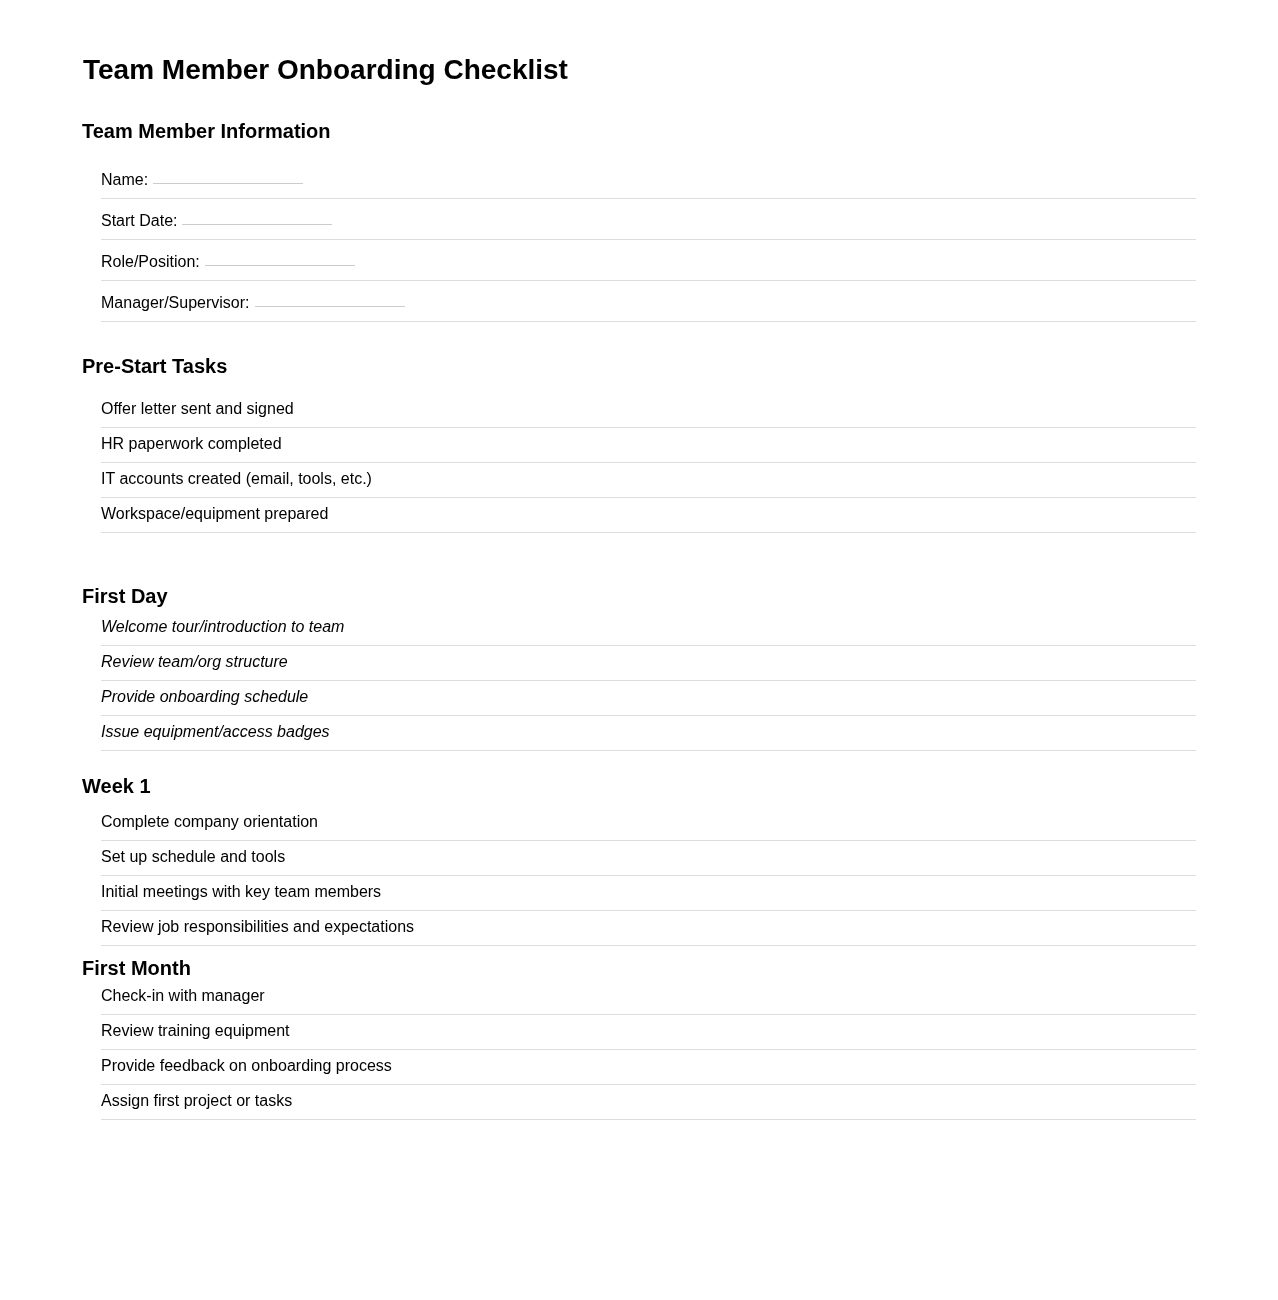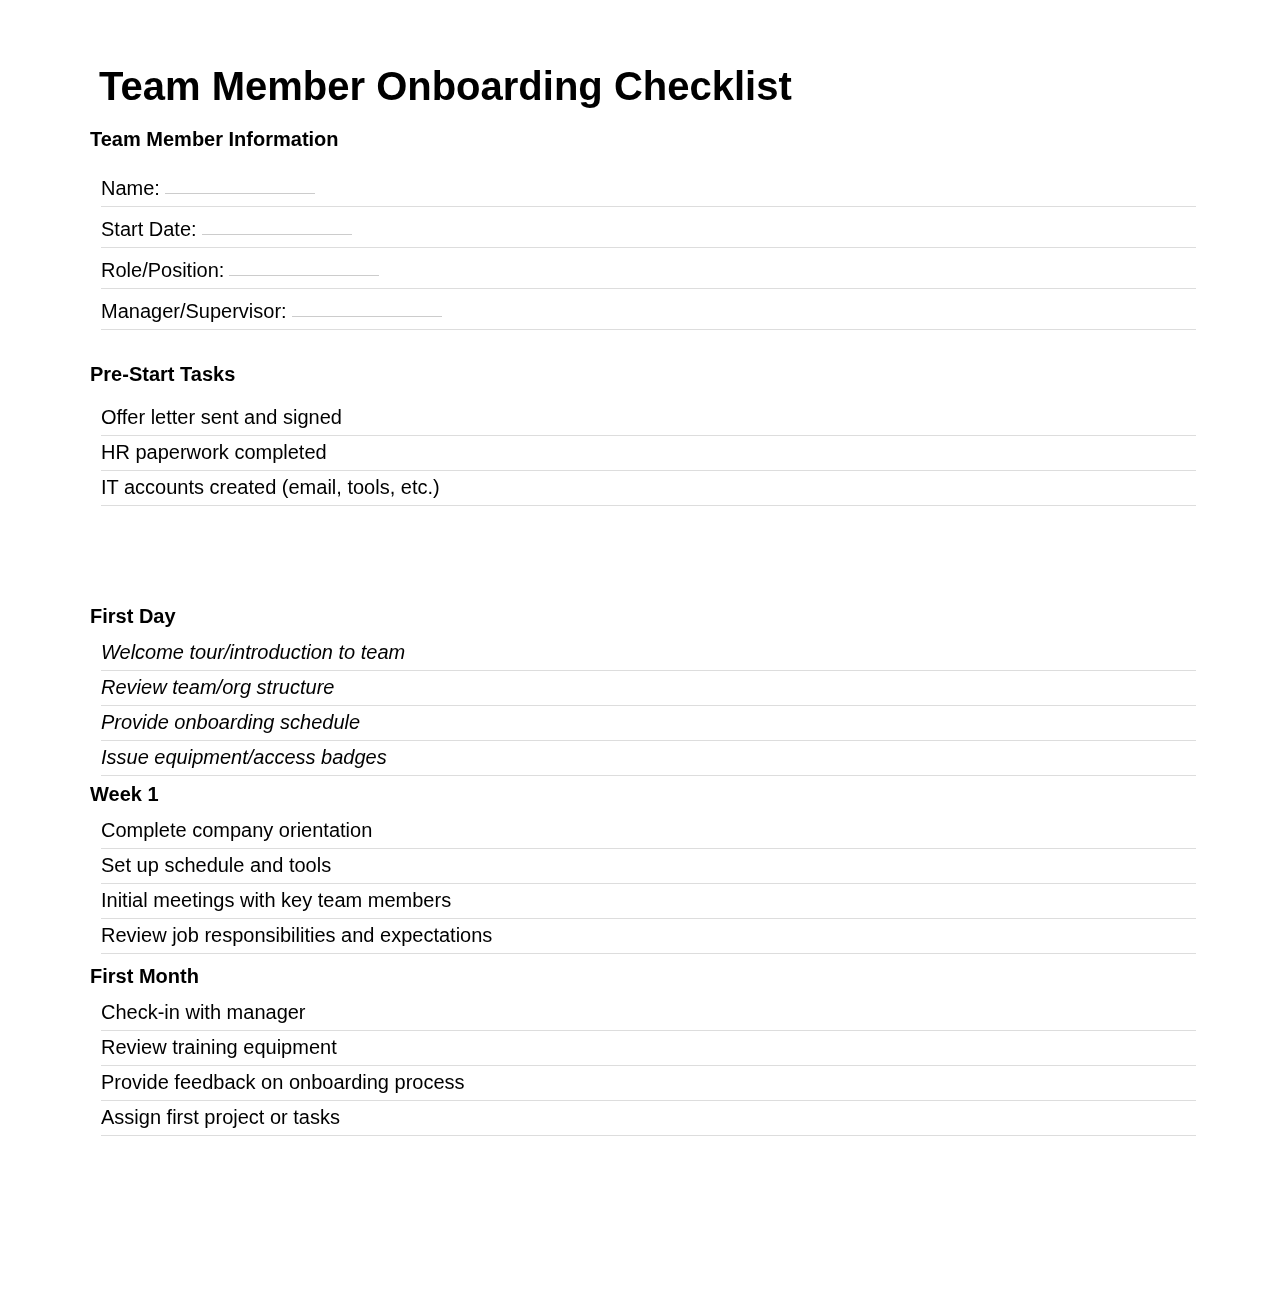--- a/index.html
+++ b/index.html
@@ -10,49 +10,49 @@
       color: #000000;
       position: relative;
     }
     .page {
       position: absolute;
       left: 82px;
       top: 0;
       width: 1114px;
     }
     h1 {
-      font-size: 40px;
+      font-size: 28px;
       font-weight: bold;
-      margin: 16px;
+      margin: 0;
       position: absolute;
       top: 50px;
       left: 1px;
       line-height: 40px;
       white-space: nowrap;
     }
     .section {
       position: absolute;
       left: 0;
       width: 1114px;
     }
     .section h2 {
       font-size: 20px;
       font-weight: bold;
-      margin: 8px;
+      margin: 0;
       line-height: 24px;
       height: 24px;
       white-space: nowrap;
     }
     ul.list {
       list-style: none;
       margin: 0;
       padding: 0 0 0 19px;
     }
     ul.list li {
-      font-size: 20px;
+      font-size: 16px;
       line-height: 18px;
       border-bottom: 1px solid #dddddd;
       box-sizing: border-box;
       white-space: nowrap;
     }
     ul.info li { height: 41px; padding-top: 13px; }
     ul.info li:first-child { height: 38px; padding-top: 10px; }
     ul.tasks li { height: 35px; padding-top: 7px; }
     .field-label { display: inline-block; vertical-align: baseline; }
     .field-line {
@@ -89,24 +89,25 @@
       </li>
     </ul>
   </div>
 
   <div class="section" style="top:354px;">
     <h2>Pre-Start Tasks</h2>
     <ul class="list tasks" style="margin-top:15px;">
       <li>Offer letter sent and signed</li>
       <li>HR paperwork completed</li>
       <li>IT accounts created (email, tools, etc.)</li>
+      <li>Workspace/equipment prepared</li>
     </ul>
   </div>
 
-  <div class="section" style="top:596px;">
+  <div class="section" style="top:584px;">
     <h2>First Day</h2>
     <ul class="list tasks" style="margin-top:3px;font-style:italic;">
       <li>Welcome tour/introduction to team</li>
       <li>Review team/org structure</li>
       <li>Provide onboarding schedule</li>
       <li>Issue equipment/access badges</li>
     </ul>
   </div>
 
   <div class="section" style="top:774px;">

